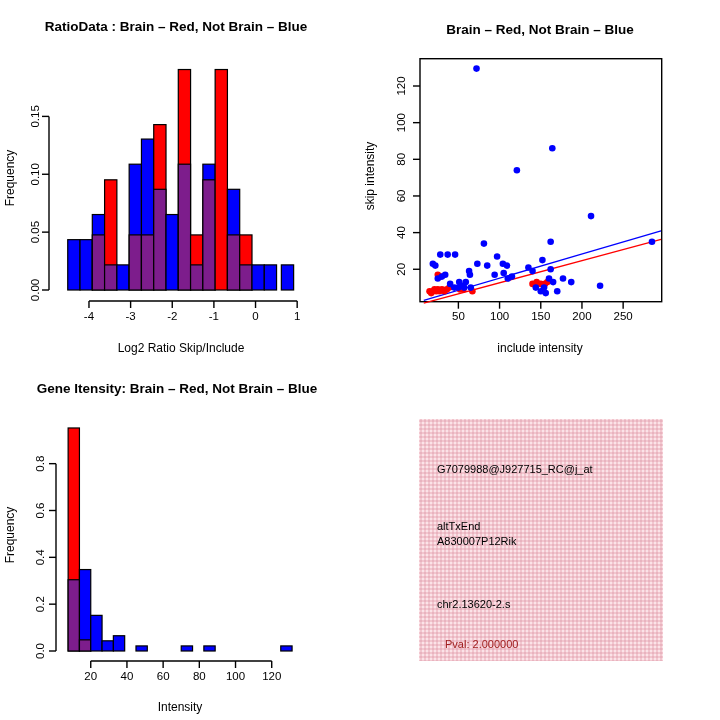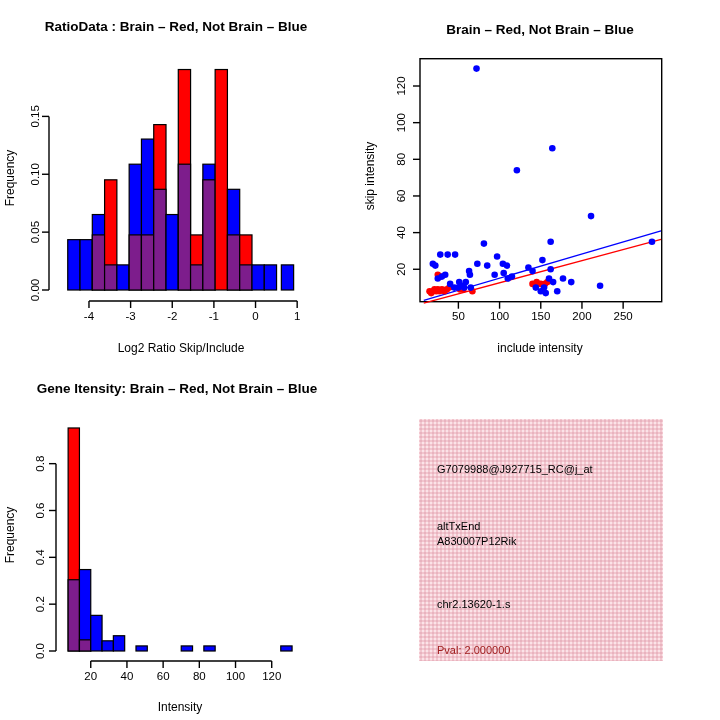--- a/index.html
+++ b/index.html
@@ -231,18 +231,18 @@
         <rect x="203.85479256080117" y="285.9184924623116" width="11.310801144492132" height="5.081507537688424" fill="#0000ff" stroke="#000000" stroke-width="1.2"></rect>
         <rect x="280.76824034334766" y="285.9184924623116" width="11.310801144492132" height="5.081507537688424" fill="#0000ff" stroke="#000000" stroke-width="1.2"></rect>
       </g>
   </svg>
 
   <div class="panel" style="left:360px;top:360px">
     <div class="infobox">
       <div class="info-line" style="top:44px">G7079988@J927715_RC@j_at</div>
       <div class="info-line" style="top:101px">altTxEnd</div>
       <div class="info-line" style="top:116px">A830007P12Rik</div>
-      <div class="info-line" style="top:179px">chr2.13620-1.s</div>
-      <div class="info-line" style="top: 225px; color: rgb(160, 32, 32);">Pval: 2.000000</div>
+      <div class="info-line" style="top:179px">chr2.13620-2.s</div>
+      <div class="info-line" style="top: 219px; color: rgb(160, 32, 32); padding-left: 8px;">Pval: 2.000000</div>
     </div>
   </div>
 
 </div>
 
 </body></html>

